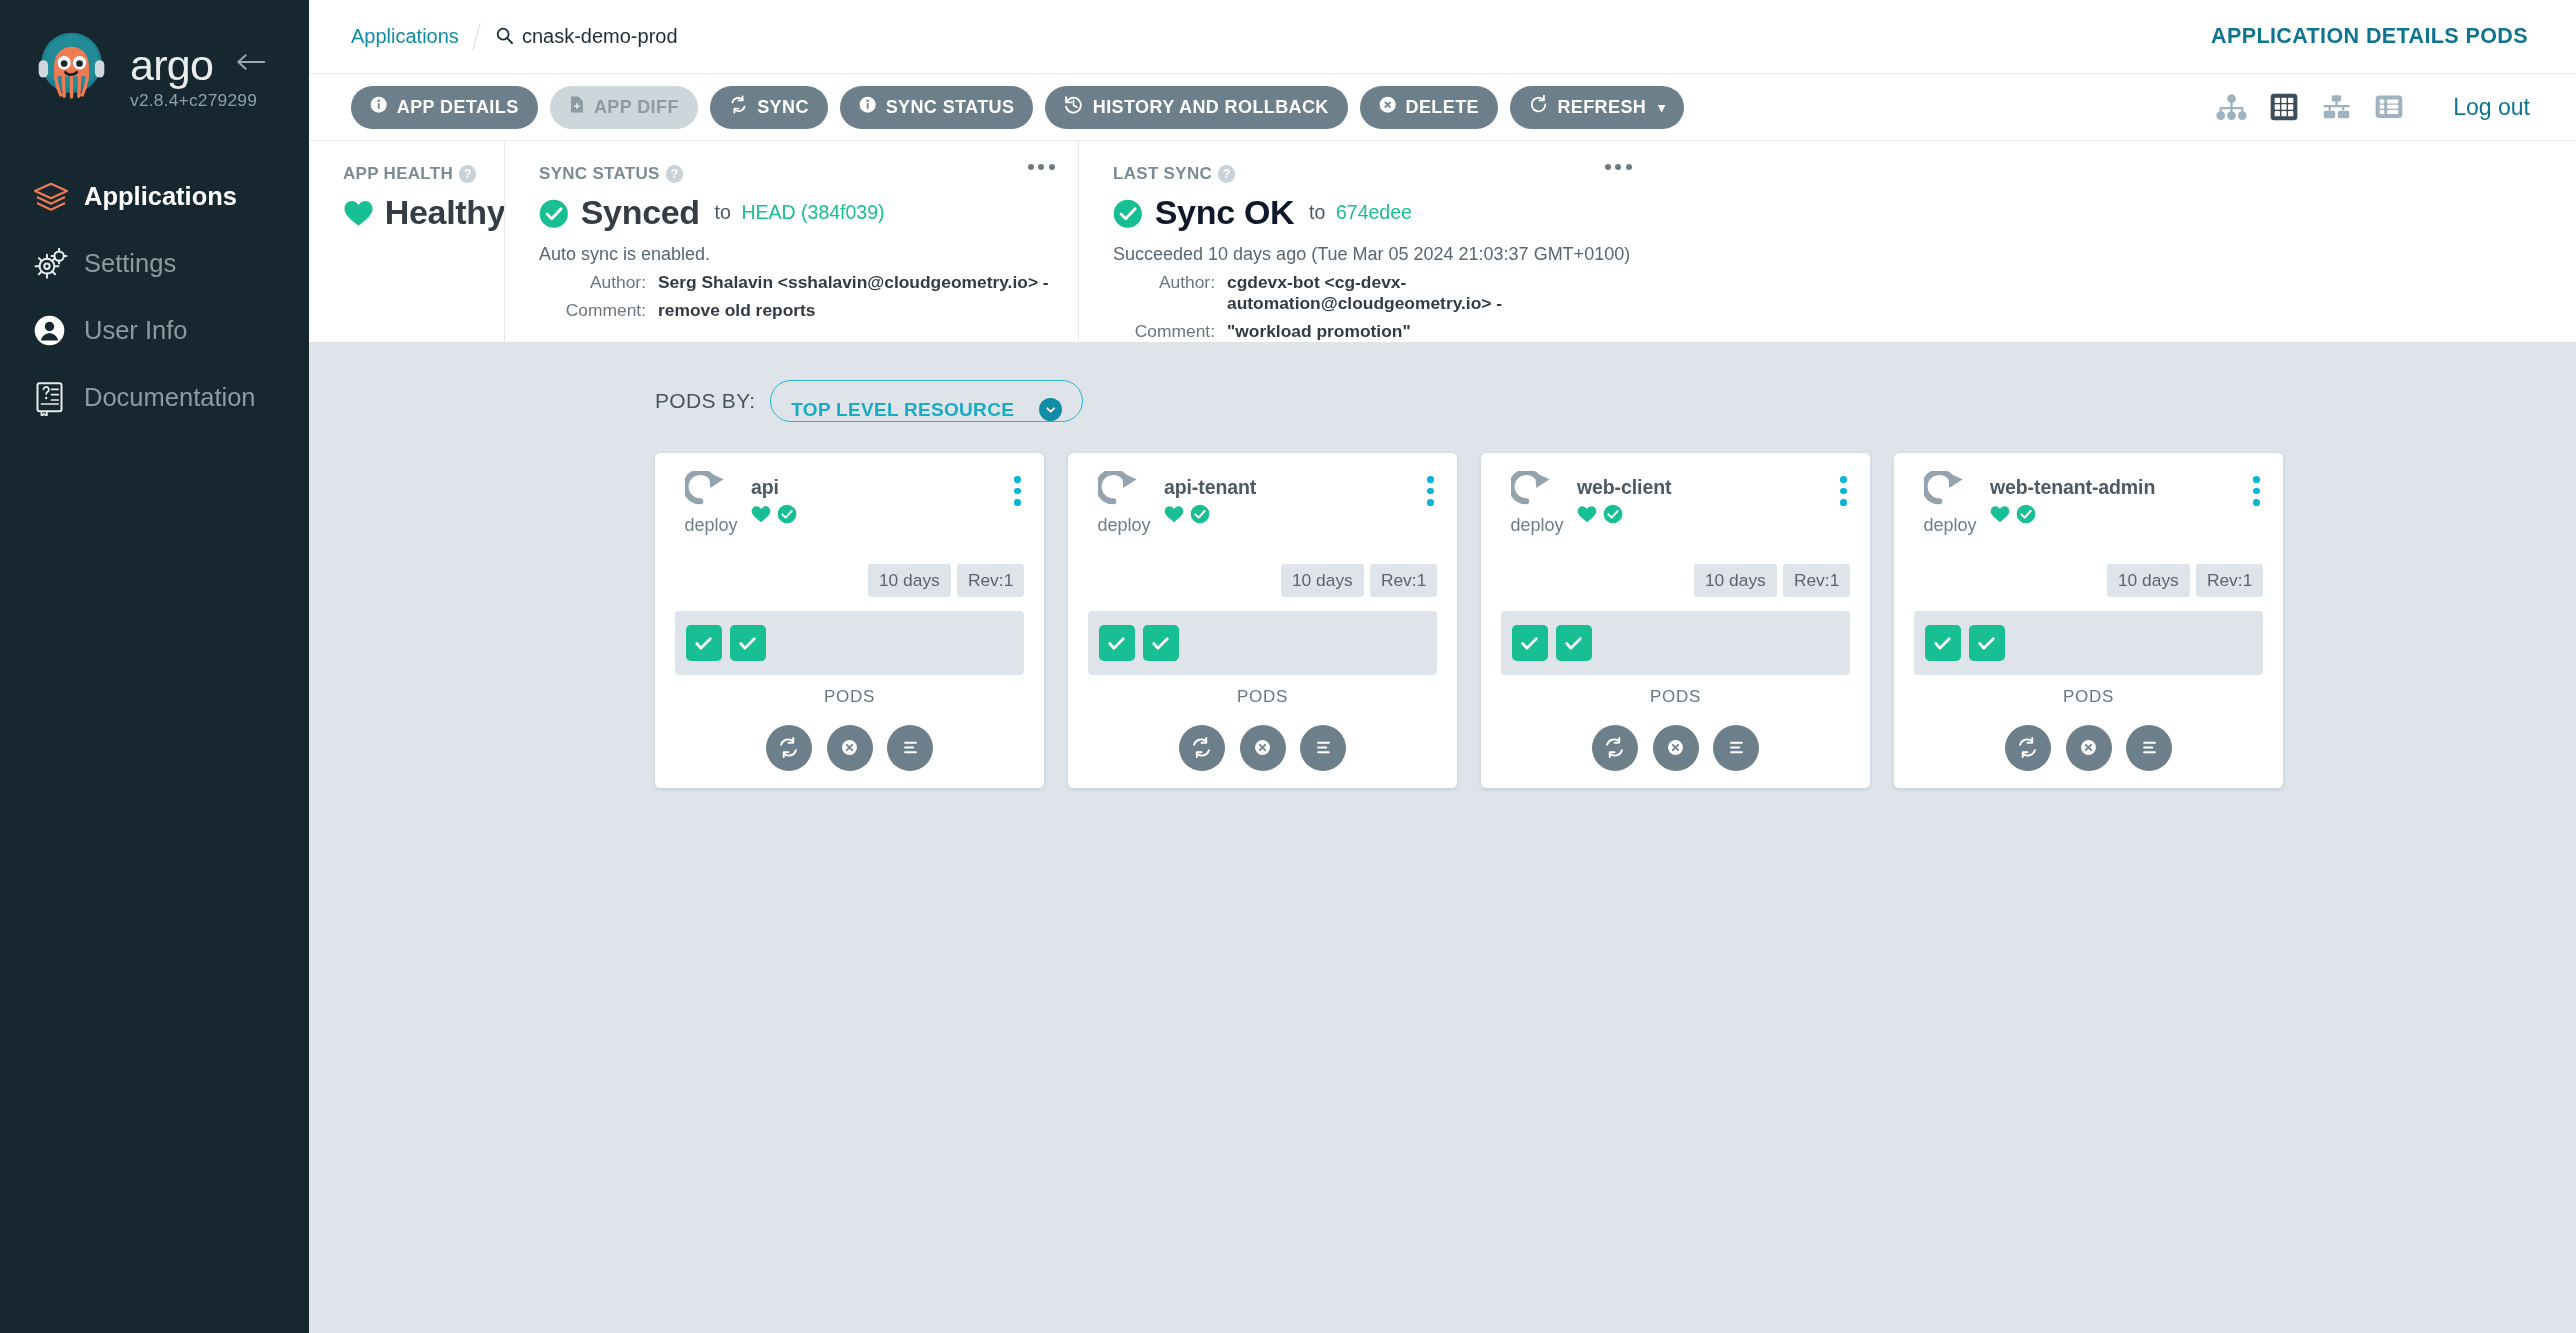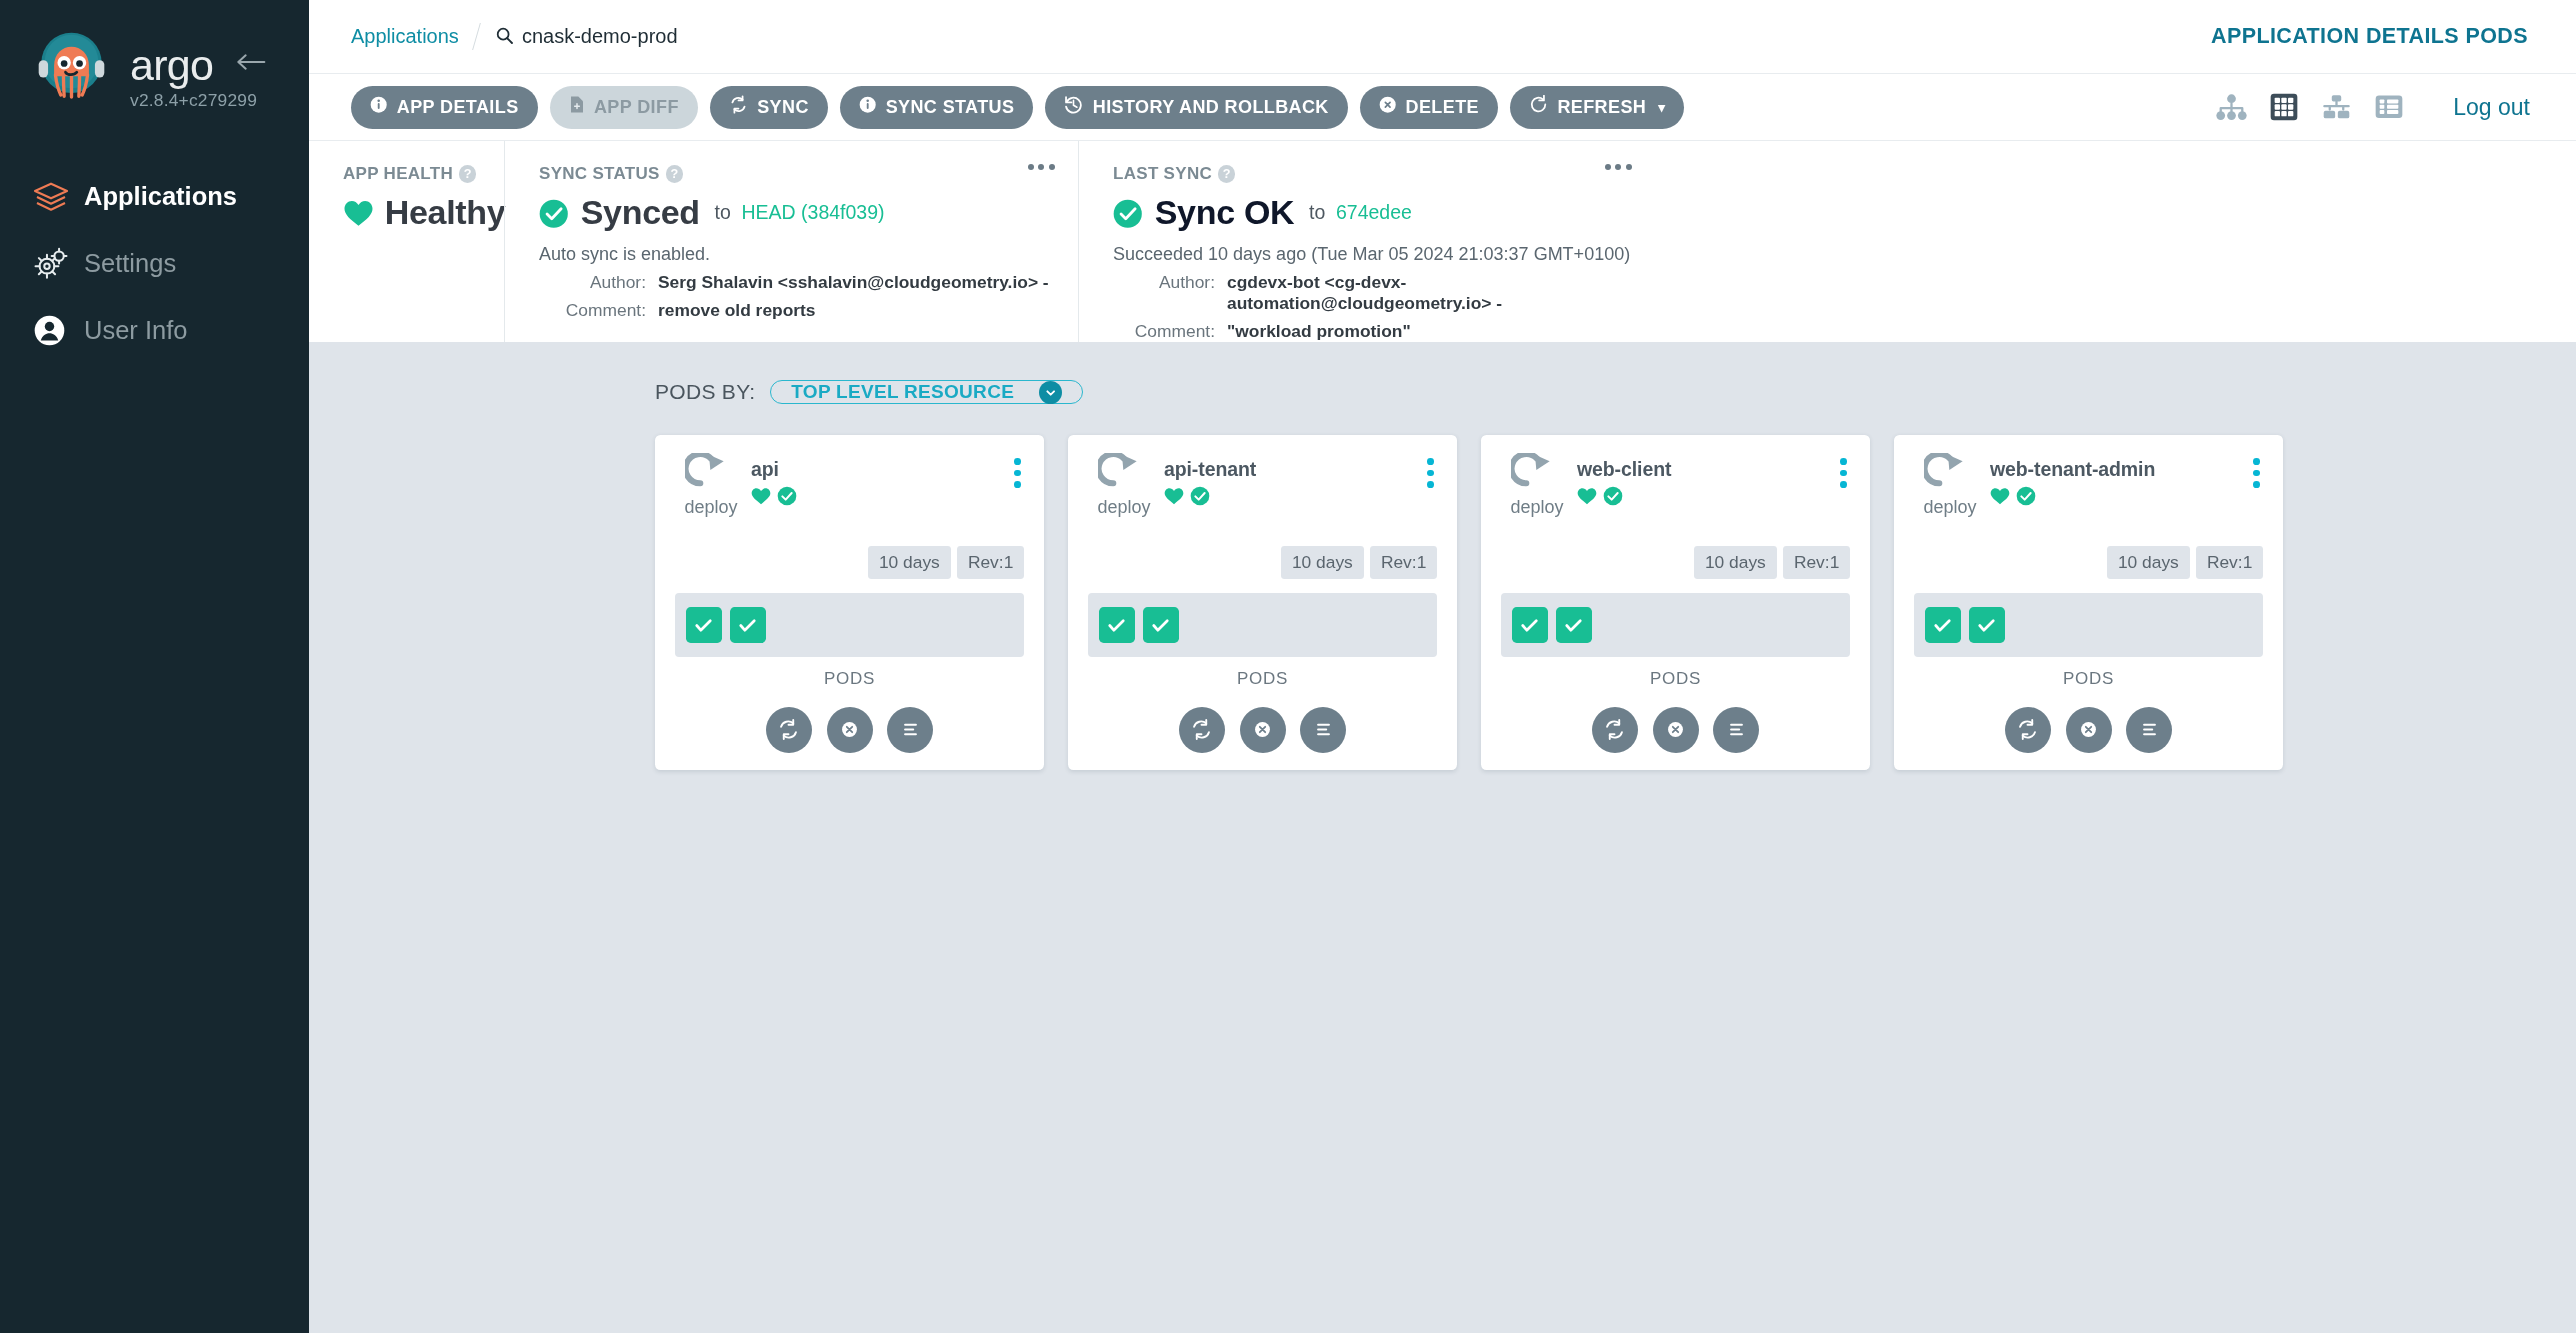--- a/index.html
+++ b/index.html
@@ -120,22 +120,22 @@
   .kv { display: flex; margin-top: 6.7px; font-size: 17.4px; }
   .kv-k { color: #6a757d; width: 107px; text-align: right; flex: 0 0 107px; }
   .kv-v { color: #333b42; font-weight: 700; margin-left: 12px; }
   .spanel.last .kv-k { width: 102px; flex: 0 0 102px; }
 
   
   .content { flex: 1; background: #dfe4ea; padding: 25.5px 0 0 0; overflow: hidden; }
   .groupby { display: flex; align-items: center; padding-left: 346px; margin-top: 12px; }
   .groupby-label { font-size: 21px; color: #4a555e; letter-spacing: 0.3px; }
   .groupby-pill {
-    margin-left: 14.8px; height: 24px; border-radius: 21.5px;
-    border: 1.3px solid #2ab7ce; display: flex; align-items: flex-start;
+    margin-left: 14.8px; height: 42px; border-radius: 21.5px;
+    border: 1.3px solid #2ab7ce; display: flex; align-items: flex-end;
     padding: 0 20px; gap: 25px; cursor: pointer; background: transparent;
   }
   .groupby-pill-text { font-size: 19px; color: #1aaac4; font-weight: 700; letter-spacing: 0.3px; }
   .chev-circle {
     width: 23px; height: 23px; border-radius: 50%; background: #0e8da4;
     display: flex; align-items: center; justify-content: center;
   }
 
   .cards {
     display: flex; padding: 31px 0 0 346px; gap: 24px;
@@ -242,20 +242,32 @@
       <span class="nav-ico">
         <svg viewBox="0 0 52 52" width="35" height="35">
           <circle cx="26" cy="26" r="22" fill="#ffffff"></circle>
           <circle cx="26" cy="20" r="7" fill="#16272f"></circle>
           <path d="M13 41c2-8 8-11 13-11s11 3 13 11z" fill="#16272f"></path>
         </svg>
       </span>
       <span class="nav-label">User Info</span>
     </div>
 
+    <div class="nav-item">
+      <span class="nav-ico">
+        <svg viewBox="0 0 52 54" width="35" height="36">
+          <rect x="8" y="5" width="36" height="42" rx="3" fill="none" stroke="#e6ecee" stroke-width="3"></rect>
+          <path d="M17 14a4 4 0 117 3c-1.5 1.3-3 2-3 4" stroke="#e6ecee" stroke-width="2.6" fill="none" stroke-linecap="round"></path>
+          <circle cx="21" cy="27" r="1.8" fill="#e6ecee"></circle>
+          <path d="M29 14h10M29 22h10M29 30h10M14 36h25" stroke="#e6ecee" stroke-width="2.6" stroke-linecap="round"></path>
+          <path d="M14 47v7l4-3 4 3v-7" fill="none" stroke="#e6ecee" stroke-width="2.6" stroke-linejoin="round"></path>
+        </svg>
+      </span>
+      <span class="nav-label">Documentation</span>
+    </div>
   </nav>
 </aside>
 
 <main class="main">
 
   <div class="topbar">
     <span class="crumb-link">Applications</span>
     <span class="crumb-sep"></span>
     <span class="crumb-current">
       <span>

